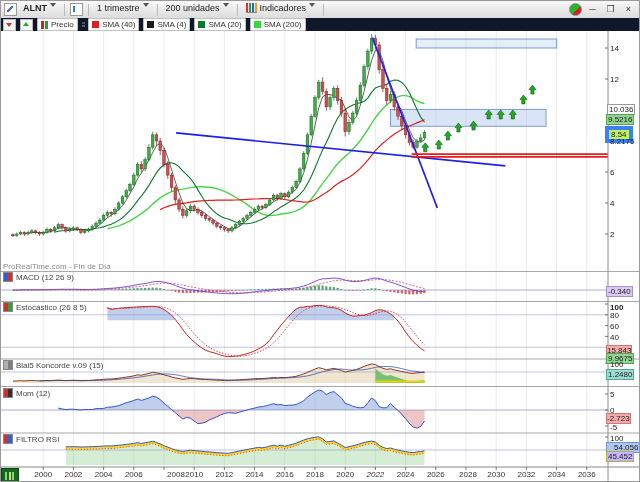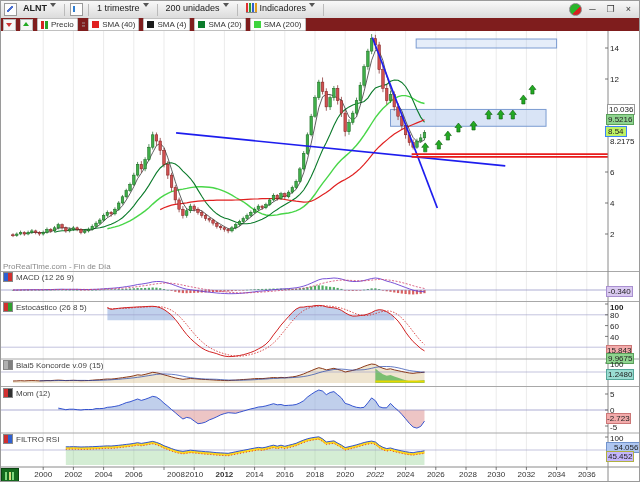--- a/index.html
+++ b/index.html
@@ -19,38 +19,38 @@
   .tb-icon.candle:after{content:"";position:absolute;left:2px;top:2px;width:2px;height:6px;background:#2e7dd1;}
   .ind-icon{display:inline-block;width:11px;height:9px;background:
       linear-gradient(90deg,#e03030 0 2px,transparent 2px 3px,#30a030 3px 5px,transparent 5px 6px,#3060d0 6px 8px,transparent 8px 9px,#e0a020 9px 11px);
       border-bottom:1px solid #888;}
   .spacer{flex:1;}
   .logo{width:11px;height:11px;border-radius:50%;
         background:linear-gradient(135deg,#2ab52a 55%,#d42222 55%);border:1px solid #888;}
   .winbtn{width:13px;height:13px;font-size:9px;line-height:12px;text-align:center;color:#333;
           border:1px solid transparent;}
   
-  .legend{position:absolute;top:17px;left:0;right:0;height:13px;background:#7f1d1d;z-index:6;
+  .legend{position:absolute;top:17px;left:0;right:0;height:13px;background:#0f172a;z-index:6;
           display:flex;align-items:center;gap:4px;font-size:8px;color:#333;padding-left:2px;}
   .mini-btn{width:11px;height:10px;border:1px solid #bbb;background:#f6f6f6;position:relative;}
   .tri-dn{position:absolute;left:2px;top:3px;width:0;height:0;border-left:3px solid transparent;
           border-right:3px solid transparent;border-top:4px solid #c33;}
   .tri-up{position:absolute;left:2px;top:2px;width:0;height:0;border-left:3px solid transparent;
           border-right:3px solid transparent;border-bottom:4px solid #2a2;}
   .chip{display:flex;align-items:center;gap:3px;border:1px solid #c0c0c0;background:#fdfdfd;
         height:11px;padding:0 3px;border-radius:1px;}
   .cicon{display:inline-block;width:7px;height:8px;
          background:linear-gradient(90deg,#d42222 0 3px,transparent 3px 4px,#28a028 4px 7px);}
   .sma-swatch{display:inline-block;width:7px;height:7px;background:#888;}
   .grip{color:#aaa;letter-spacing:-1px;font-size:8px;}
   
   .axlab{position:absolute;left:609px;font-size:8px;line-height:9px;color:#222;z-index:5;white-space:nowrap;}
   .axlab.bold{font-weight:bold;}
   .axlab.boxed{border:1px solid #999;background:#fff;padding:0 1px;left:606px;}
-  .axlab.yellow{background:#bef264;border:1px solid #3b82f6;padding:0 2px;left:604px;}
+  .axlab.yellow{background:#bef264;border:4px solid #3b82f6;padding:0 2px;left:604px;}
   .axlab.greenbg{background:#8fd48f;border:1px solid #5aa05a;padding:0 1px;left:605px;}
   .axlab.lav{background:#d9c9f0;border:1px solid #a88fd0;padding:0 1px;left:605px;}
   .axlab.redbg{background:#f2abab;border:1px solid #cc7777;padding:0 0;left:605px;}
   .axlab.tealbg{background:#9adcd2;border:1px solid #55a79a;padding:0 1px;left:605px;}
   .axlab.bluebg{background:#aec6f0;border:1px solid #7193cc;padding:0 7px;left:605px;}
   .axlab.yelbg{background:#c4b5fd;border:1px solid #b0b040;padding:0 1px;left:605px;}
   .axlab.purple{color:#7744bb;margin-left:40px;}
   .ptitle{position:absolute;left:2px;font-size:8px;line-height:9px;color:#444;z-index:5;
           display:flex;align-items:center;gap:3px;white-space:nowrap;}
   .pt-icon{display:inline-block;width:8px;height:8px;border:1px solid #888;}
@@ -621,21 +621,21 @@
   <span class="axlab bluebg" style="top:441px">54.056</span>
   <span class="axlab yelbg" style="top:450px">45.452</span>
 
   <div id="years">
       <span class="yearlab" style="left: 31.2px;">2000</span>
       <span class="yearlab" style="left: 61.4px;">2002</span>
       <span class="yearlab" style="left: 91.6px;">2004</span>
       <span class="yearlab" style="left: 121.8px;">2006</span>
       <span class="yearlab" style="left: 152px; margin-left: 12px;">2008</span>
       <span class="yearlab" style="left: 182.2px;">2010</span>
-      <span class="yearlab" style="left: 212.4px; font-weight: bold;">2012</span>
+      <span class="yearlab" style="left: 212.4px;">2012</span>
       <span class="yearlab" style="left: 242.6px;">2014</span>
       <span class="yearlab" style="left: 272.8px;">2016</span>
       <span class="yearlab" style="left: 303px;">2018</span>
       <span class="yearlab" style="left: 333.2px;">2020</span>
       <span class="yearlab" style="left: 363.4px; font-style: italic;">2022</span>
       <span class="yearlab" style="left: 393.6px;">2024</span>
       <span class="yearlab" style="left: 423.8px;">2026</span>
       <span class="yearlab" style="left: 456px;">2028</span>
       <span class="yearlab" style="left: 484.2px;">2030</span>
       <span class="yearlab" style="left: 514.4px;">2032</span>

